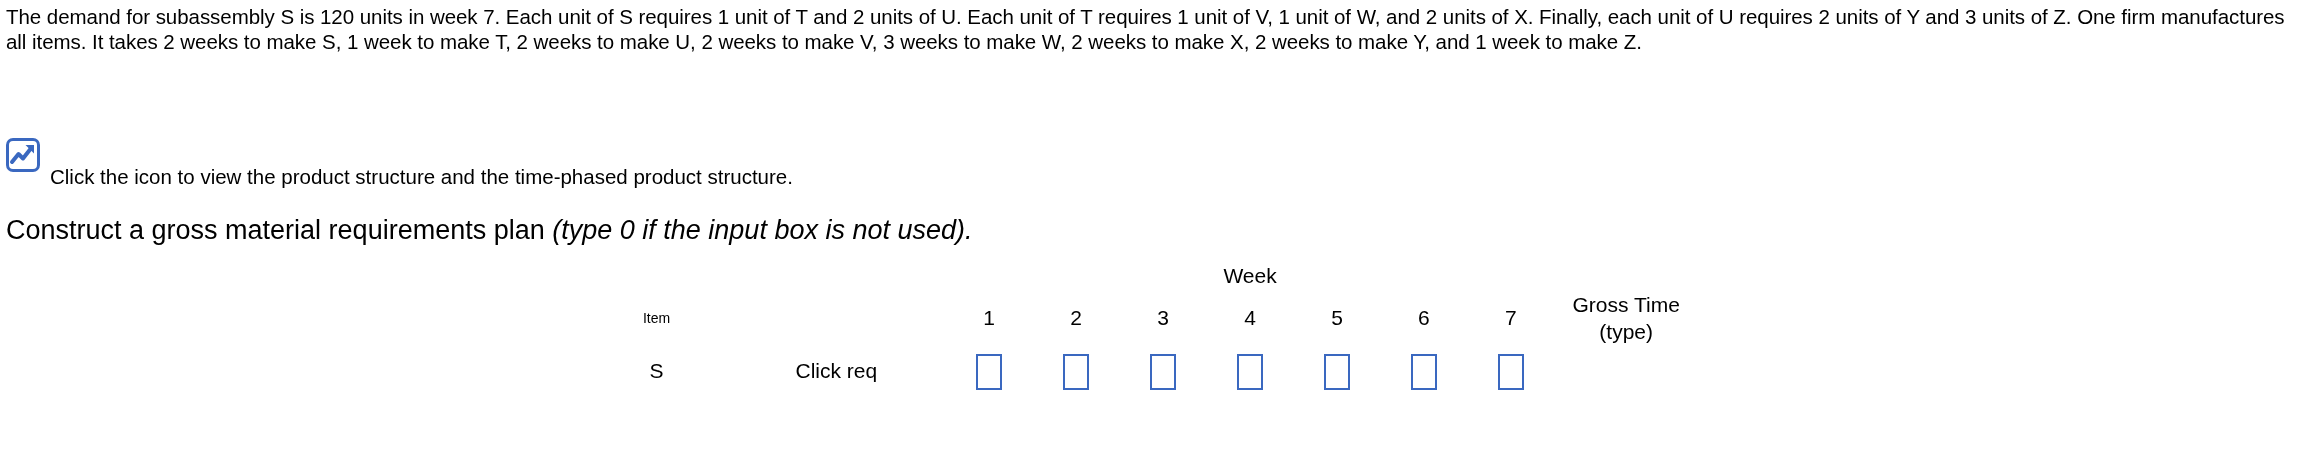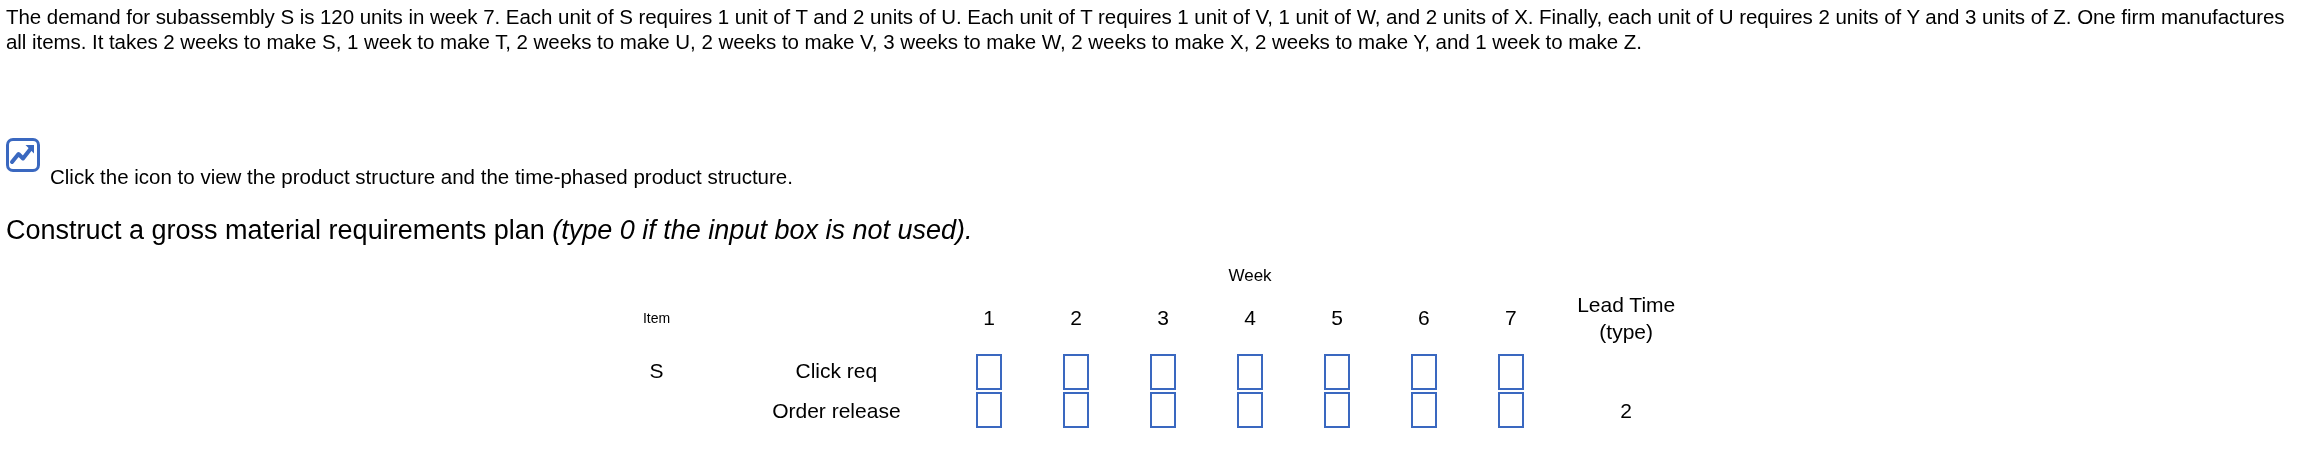--- a/index.html
+++ b/index.html
@@ -92,21 +92,21 @@
   }
 
   
   .rule-top > td { border-top: 3px solid #000; height: 3px; font-size: 0; line-height: 0;}
   .rule-mid > td { border-top: 4px solid #000; height: 4px; font-size: 0; line-height: 0;}
   .rule-bot > td { border-top: 4px solid #000; height: 4px; font-size: 0; line-height: 0;}
 
   
   .week-group-label {
     font-weight: bold;
-    font-size: 17px;
+    font-size: 21px;
     height: 30px;
     line-height: 30px;
     text-align: center;
   }
   .week-group-underline {
     border-bottom: 3px solid #000;
   }
 
   .hdr-row td { height: 36px; }
   .hdr-item {
@@ -218,21 +218,21 @@
       <td class="hdr-item">Item</td>
       <td></td>
       <td class="hdr-num">1</td>
       <td class="hdr-num">2</td>
       <td class="hdr-num">3</td>
       <td class="hdr-num">4</td>
       <td class="hdr-num">5</td>
       <td class="hdr-num">6</td>
       <td class="hdr-num">7</td>
       <td class="hdr-lead">
-        <span class="lead-stack">Lead Time</span>
+        <span class="lead-stack">Gross Time</span>
         <span class="lead-stack">(type)</span>
       </td>
     </tr>
 
     <tr class="rule-mid">
       <td colspan="10"></td>
     </tr>
 
     <tr class="body-row gross-row">
       <td class="cell-item">S</td>
@@ -240,31 +240,19 @@
       <td><input class="box" type="text" value="" style=""></td>
       <td><input class="box" type="text" value="" style=""></td>
       <td><input class="box" type="text" value="" style=""></td>
       <td><input class="box" type="text" value="" style=""></td>
       <td><input class="box" type="text" value="" style=""></td>
       <td><input class="box" type="text" value="" style=""></td>
       <td><input class="box" type="text" value="" style=""></td>
       <td class="cell-lead-val"></td>
     </tr>
 
-    <tr class="body-row release-row">
-      <td class="cell-item"></td>
-      <td class="cell-label">Order release</td>
-      <td><input class="box" type="text" value="" style=""></td>
-      <td><input class="box" type="text" value="" style=""></td>
-      <td><input class="box" type="text" value="" style=""></td>
-      <td><input class="box" type="text" value="" style=""></td>
-      <td><input class="box" type="text" value="" style=""></td>
-      <td><input class="box" type="text" value="" style=""></td>
-      <td><input class="box" type="text" value="" style=""></td>
-      <td class="cell-lead-val">2</td>
-    </tr>
 
     <tr class="rule-bot">
       <td colspan="10"></td>
     </tr>
   </tbody>
     </table>
 </div>
 
 </body></html>

